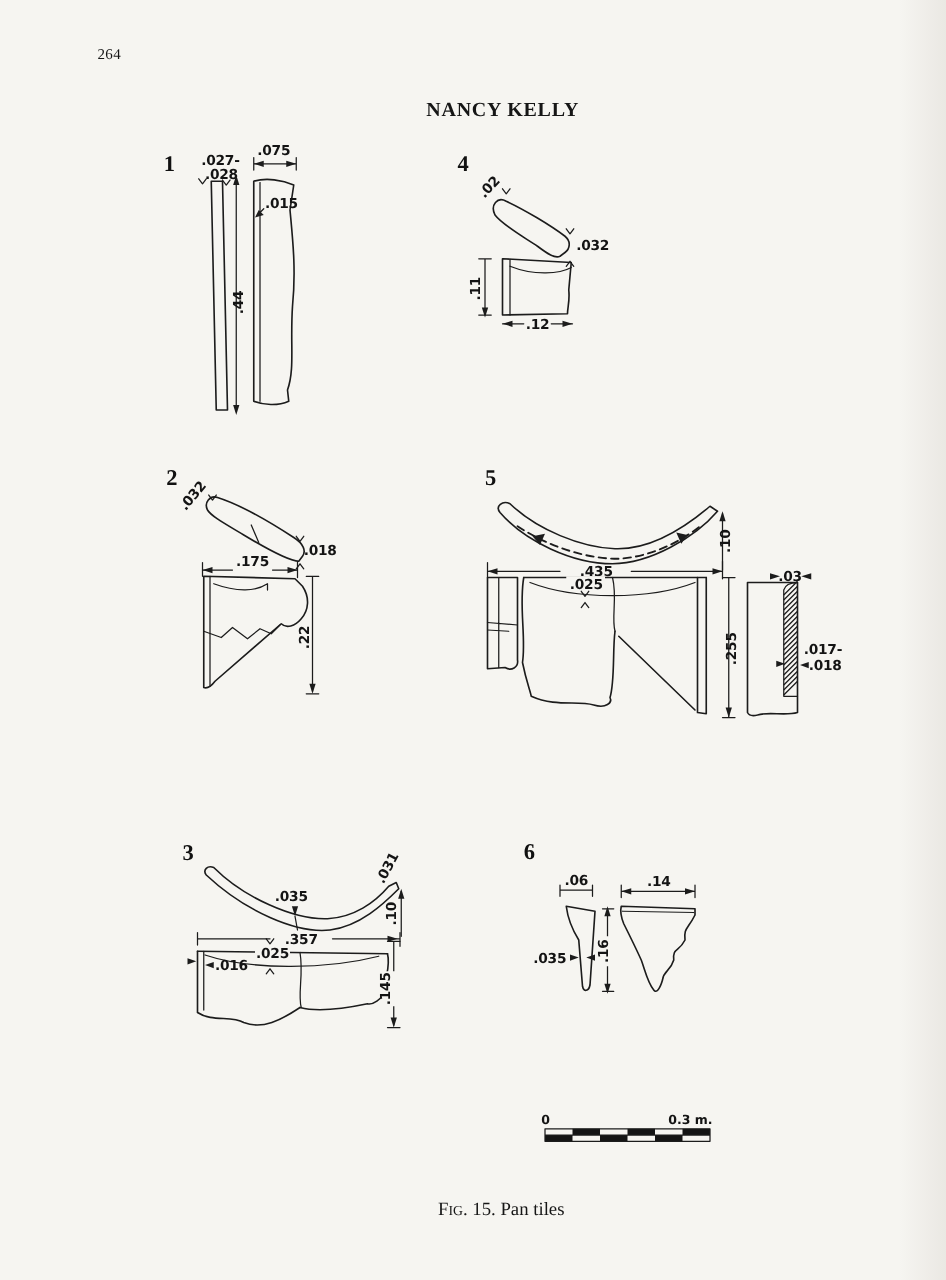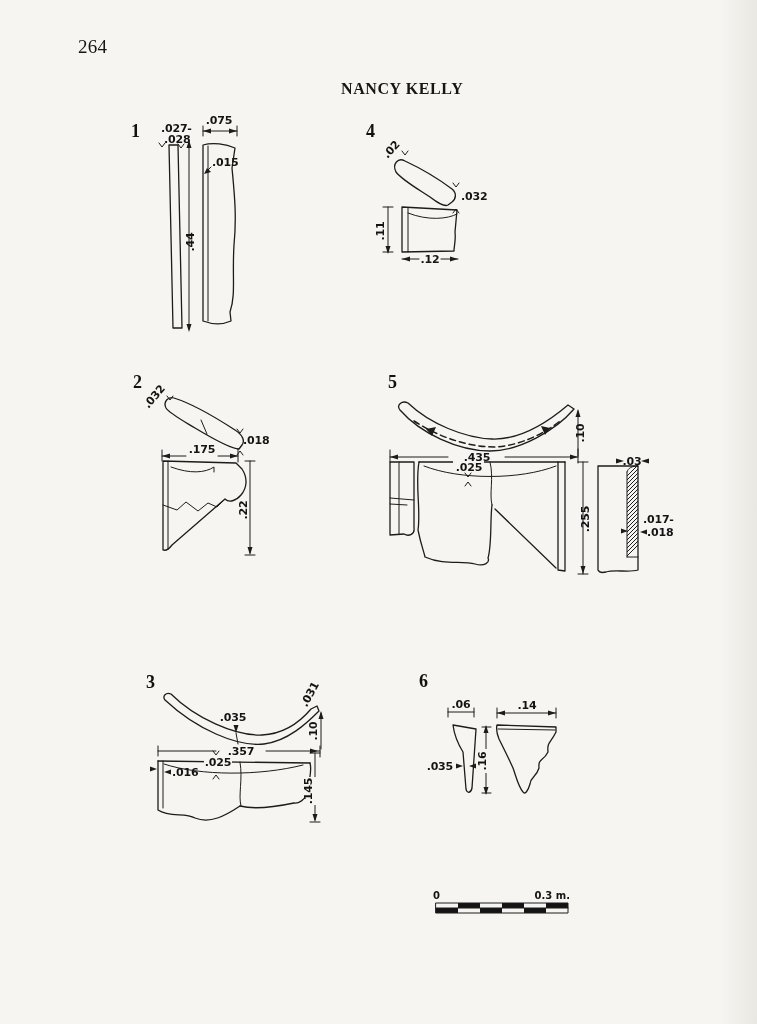--- a/index.html
+++ b/index.html
@@ -6,21 +6,21 @@
   .page{
     position:relative;
     width:757px;height:1024px;
     background:linear-gradient(90deg,#f6f5f1 0%,#f6f5f1 95%,#eae8e3 100%);
     font-family:"Liberation Serif",serif;
     color:#161616;
     overflow:hidden;
   }
   .pageno{
     position:absolute;left:78px;top:36px;
-    font-size:19px;letter-spacing:.3px;
+    font-size:12px;letter-spacing:.3px;
   }
   .head{
     position:absolute;left:341px;top:36px;
     font-size:16px;font-weight:bold;letter-spacing:.6px;margin-top:44px;
   }
   .caption{
     position:absolute;left:45px;top:960px;width:712px;
     text-align:center;font-size:15px;
   }
   .caption .fl{font-variant:small-caps;}
@@ -206,14 +206,15 @@
       <rect class="blk" x="502" y="903" width="22" height="5"></rect>
       <rect class="blk" x="546" y="903" width="22" height="5"></rect>
       <rect class="blk" x="436" y="908" width="22" height="5"></rect>
       <rect class="blk" x="480" y="908" width="22" height="5"></rect>
       <rect class="blk" x="524" y="908" width="22" height="5"></rect>
       <path class="ln thin" d="M436,903 H568 V913 H436 Z M436,908 H568"></path>
     </g>
 
   </svg>
 
+  <div class="caption"><span class="fl">Fig. 15.</span><span> Pan tiles</span></div>
 
 </div>
 
 </body></html>

